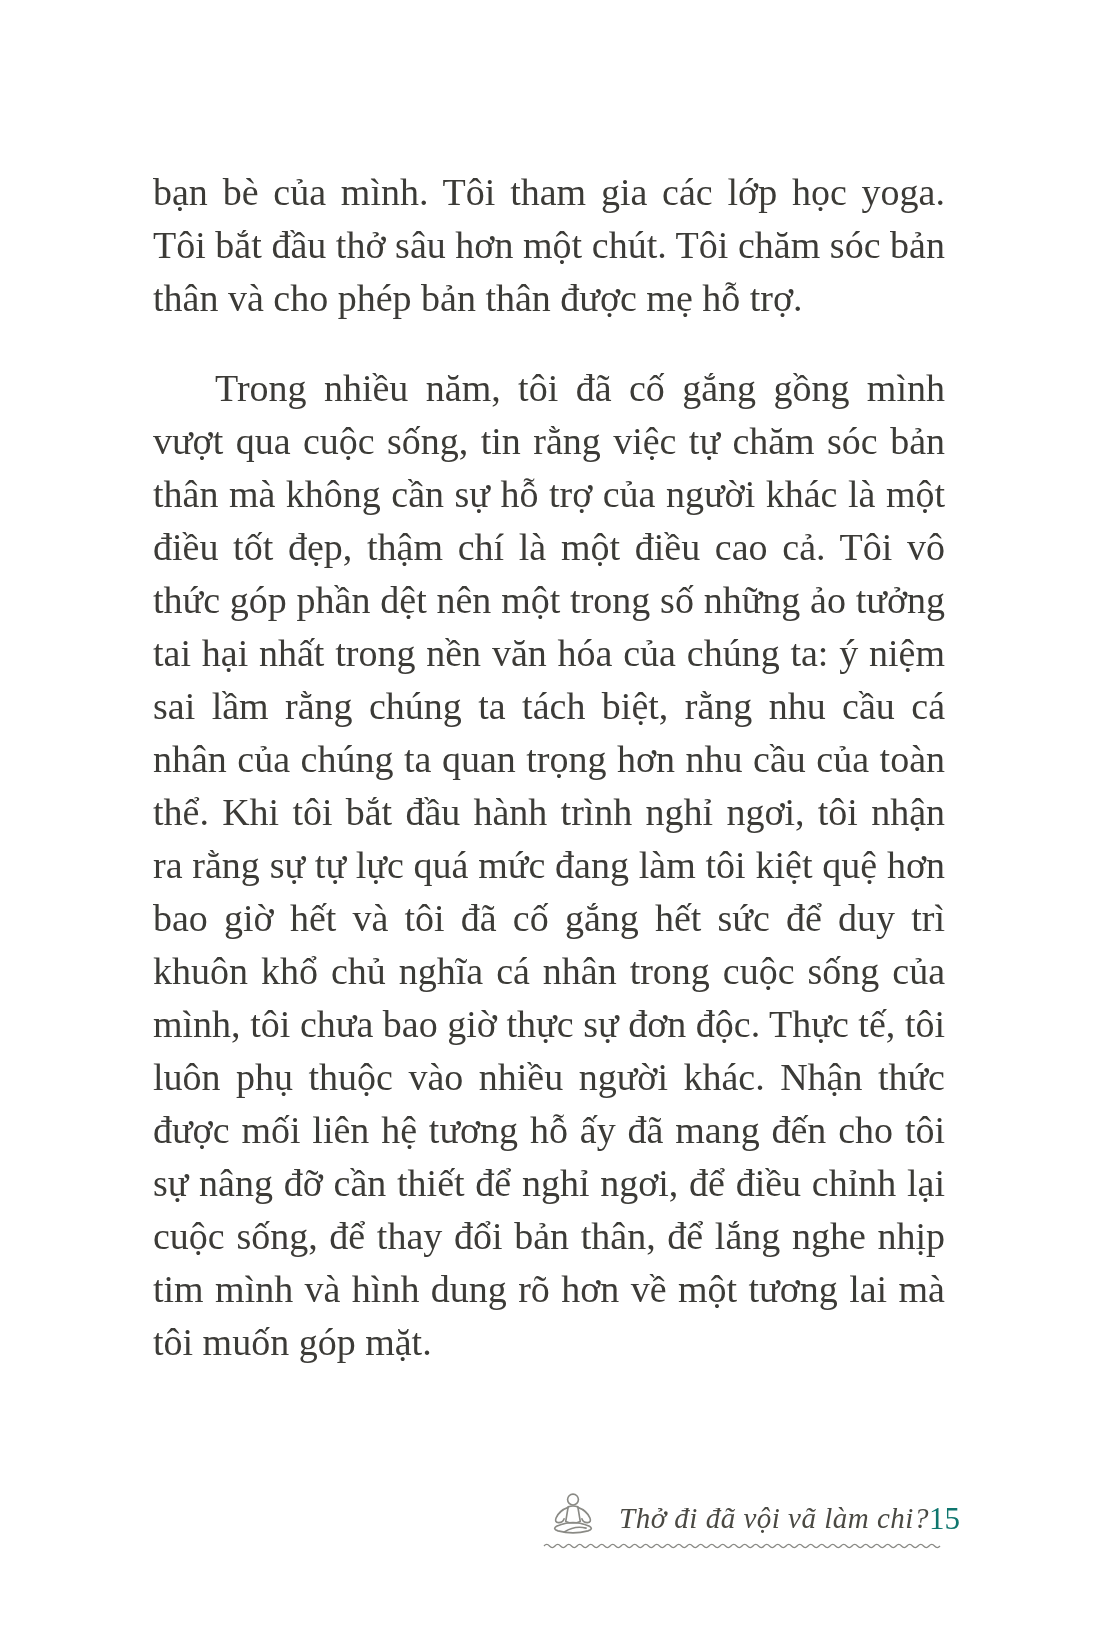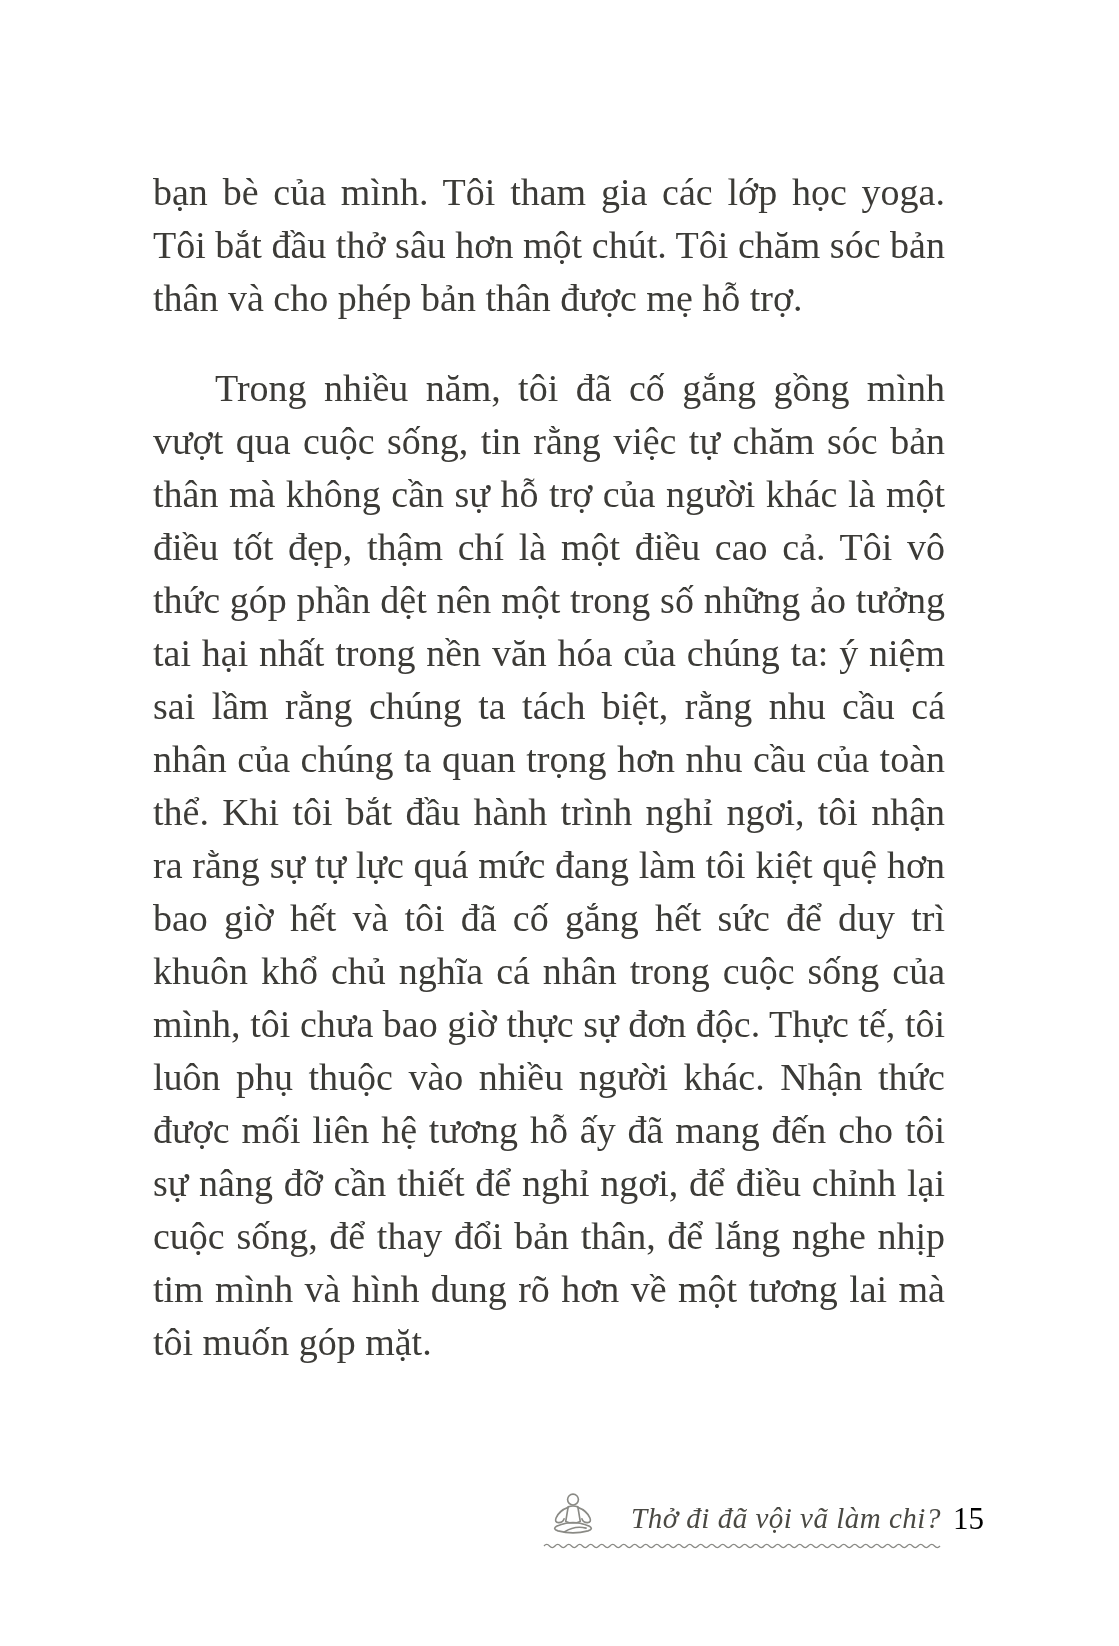--- a/index.html
+++ b/index.html
@@ -29,37 +29,36 @@
 
   .page-footer {
     position: absolute;
     left: 543px; top: 1492px;
     width: 402px;
   }
   .footer-row {
     display: flex;
     align-items: flex-end;
     width: 100%;
-    gap: 12px;
   }
   .meditation-wrap { flex: 0 0 auto; line-height: 0; }
   .running-title {
     font-style: italic;
     font-size: 29px;
     line-height: 1;
     color: #4a4943;
     margin-left: 16px;
     padding-bottom: 11px;
     letter-spacing: 0.5px;
     white-space: nowrap;
   }
   .page-number {
     font-size: 31px;
     line-height: 1;
-    color: #000000;
+    color: #0f766e;
     margin-left: auto;
     padding-bottom: 10px;
   }
   .wavy { display: block; margin-top: -3px; }
 </style>
 </head>
 <body>
 
 <div class="page">
 

